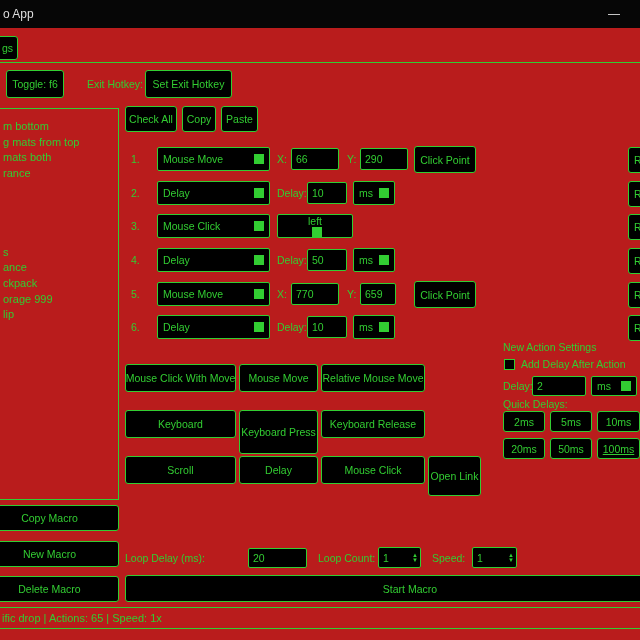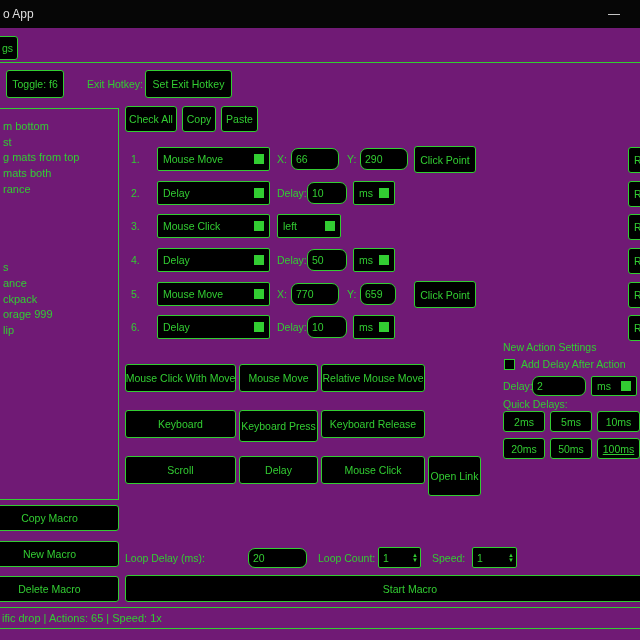--- a/index.html
+++ b/index.html
@@ -1,31 +1,31 @@
 <!DOCTYPE html>
 <html><head>
 <meta charset="utf-8">
 <style>
   :root{ --g:#32cd32; }
   html,body{margin:0;padding:0;background:#000;}
-  #app{position:relative;width:640px;height:640px;background:#701a75;overflow:hidden;
+  #app{position:relative;width:640px;height:640px;background:#b91c1c;overflow:hidden;
        font-family:"Liberation Sans",sans-serif;color:var(--g);}
   .titlebar{position:absolute;left:0;top:0;width:640px;height:28px;background:#060606;}
   .title{position:absolute;left:3px;top:7px;font-size:12px;color:#ddd;white-space:nowrap;}
   .winbtn{position:absolute;top:5px;width:32px;height:18px;display:flex;align-items:center;
           justify-content:center;color:#ddd;font-size:12px;cursor:default;}
   .hline{position:absolute;left:0;width:640px;height:0;border-top:1px solid var(--g);}
   .btn{position:absolute;display:flex;align-items:center;justify-content:center;background:#000;
        border:1px solid var(--g);border-radius:3px;color:var(--g);font-size:10.5px;
        font-family:inherit;white-space:nowrap;box-sizing:border-box;padding:0;cursor:default;}
   .dd{position:absolute;display:flex;align-items:center;justify-content:space-between;background:#000;
       border:1px solid var(--g);border-radius:2px;color:var(--g);font-size:10.5px;
       padding:0 5px;box-sizing:border-box;white-space:nowrap;}
   .dd .sq{width:10px;height:10px;background:var(--g);flex:0 0 auto;margin-left:4px;}
-  .inp{position:absolute;background:#000;border:1px solid var(--g);border-radius:7px;color:var(--g);
+  .inp{position:absolute;background:#000;border:1px solid var(--g);border-radius:2px;color:var(--g);
        font-size:10.5px;padding:0 4px;box-sizing:border-box;font-family:inherit;outline:none;}
   .lbl{position:absolute;color:var(--g);font-size:10.5px;white-space:nowrap;}
   ul.mlist{position:absolute;left:-20px;top:108px;width:139px;height:392px;margin:0;
            border:1px solid var(--g);list-style:none;padding:10px 0 0 22px;box-sizing:border-box;overflow:hidden;}
   ul.mlist li{height:15.7px;font-size:11px;line-height:15.7px;white-space:nowrap;color:var(--g);}
   .chk{position:absolute;width:11px;height:11px;border:1px solid var(--g);background:#000;box-sizing:border-box;}
   .spin{position:absolute;display:flex;align-items:center;justify-content:space-between;background:#000;
         border:1px solid var(--g);border-radius:2px;color:var(--g);font-size:10.5px;
         padding:0 2px 0 4px;box-sizing:border-box;}
   .spin .arrs{display:flex;flex-direction:column;align-items:center;}
@@ -47,21 +47,20 @@
 
   <button class="btn" style="left:-30px;top:36px;width:48px;height:24px;justify-content:flex-end;padding-right:4px;">gs</button>
   <div class="hline" style="top:62px;"></div>
 
   <button class="btn" style="left:6px;top:70px;width:58px;height:28px;">Toggle: f6</button>
   <span class="lbl" style="left:87px;top:78px;">Exit Hotkey:</span>
   <button class="btn" style="left:145px;top:70px;width:87px;height:28px;">Set Exit Hotkey</button>
 
   <ul class="mlist">
     <li>m bottom</li>
-    <li>st</li>
     <li>g mats from top</li>
     <li>mats both</li>
     <li>rance</li>
     <li></li>
     <li></li>
     <li></li>
     <li></li>
     <li>s</li>
     <li>ance</li>
     <li>ckpack</li>
@@ -100,21 +99,21 @@
     <span>ms</span>
     <span class="sq"></span>
   </div>
   <button class="btn cutL" style="left:628px;top:181px;width:40px;height:26px;">R</button>
 
   <span class="lbl" style="left:131px;top:220px;">3.</span>
   <div class="dd" style="left:157px;top:214px;width:113px;height:24px;">
     <span>Mouse Click</span>
     <span class="sq"></span>
   </div>
-  <div class="dd" style="left:277px;top:214px;width:64px;height:24px;">
+  <div class="dd" style="left:277px;top:214px;width:76px;height:24px;flex-direction:column;">
     <span>left</span>
     <span class="sq"></span>
   </div>
   <button class="btn cutL" style="left:628px;top:214px;width:40px;height:26px;">R</button>
 
   <span class="lbl" style="left:131px;top:254px;">4.</span>
   <div class="dd" style="left:157px;top:248px;width:113px;height:24px;">
     <span>Delay</span>
     <span class="sq"></span>
   </div>
@@ -148,21 +147,21 @@
   <div class="dd" style="left:353px;top:315px;width:42px;height:24px;">
     <span>ms</span>
     <span class="sq"></span>
   </div>
   <button class="btn cutL" style="left:628px;top:315px;width:40px;height:26px;">R</button>
 
   <button class="btn" style="left:125px;top:364px;width:111px;height:28px;">Mouse Click With Move</button>
   <button class="btn" style="left:239px;top:364px;width:79px;height:28px;">Mouse Move</button>
   <button class="btn" style="left:321px;top:364px;width:104px;height:28px;">Relative Mouse Move</button>
   <button class="btn" style="left:125px;top:410px;width:111px;height:28px;">Keyboard</button>
-  <button class="btn" style="left:239px;top:410px;width:79px;height:32px;">Keyboard Press</button>
+  <button class="btn" style="left:239px;top:410px;width:79px;height:44px;">Keyboard Press</button>
   <button class="btn" style="left:321px;top:410px;width:104px;height:28px;">Keyboard Release</button>
   <button class="btn" style="left:125px;top:456px;width:111px;height:28px;">Scroll</button>
   <button class="btn" style="left:239px;top:456px;width:79px;height:28px;">Delay</button>
   <button class="btn" style="left:321px;top:456px;width:104px;height:28px;">Mouse Click</button>
   <button class="btn" style="left:428px;top:456px;width:53px;height:40px;">Open Link</button>
 
   <span class="lbl" style="left:503px;top:341px;">New Action Settings</span>
   <div class="chk" style="left:504px;top:359px;"></div>
   <span class="lbl" style="left:521px;top:358px;">Add Delay After Action</span>
   <span class="lbl" style="left:503px;top:380px;">Delay:</span>

